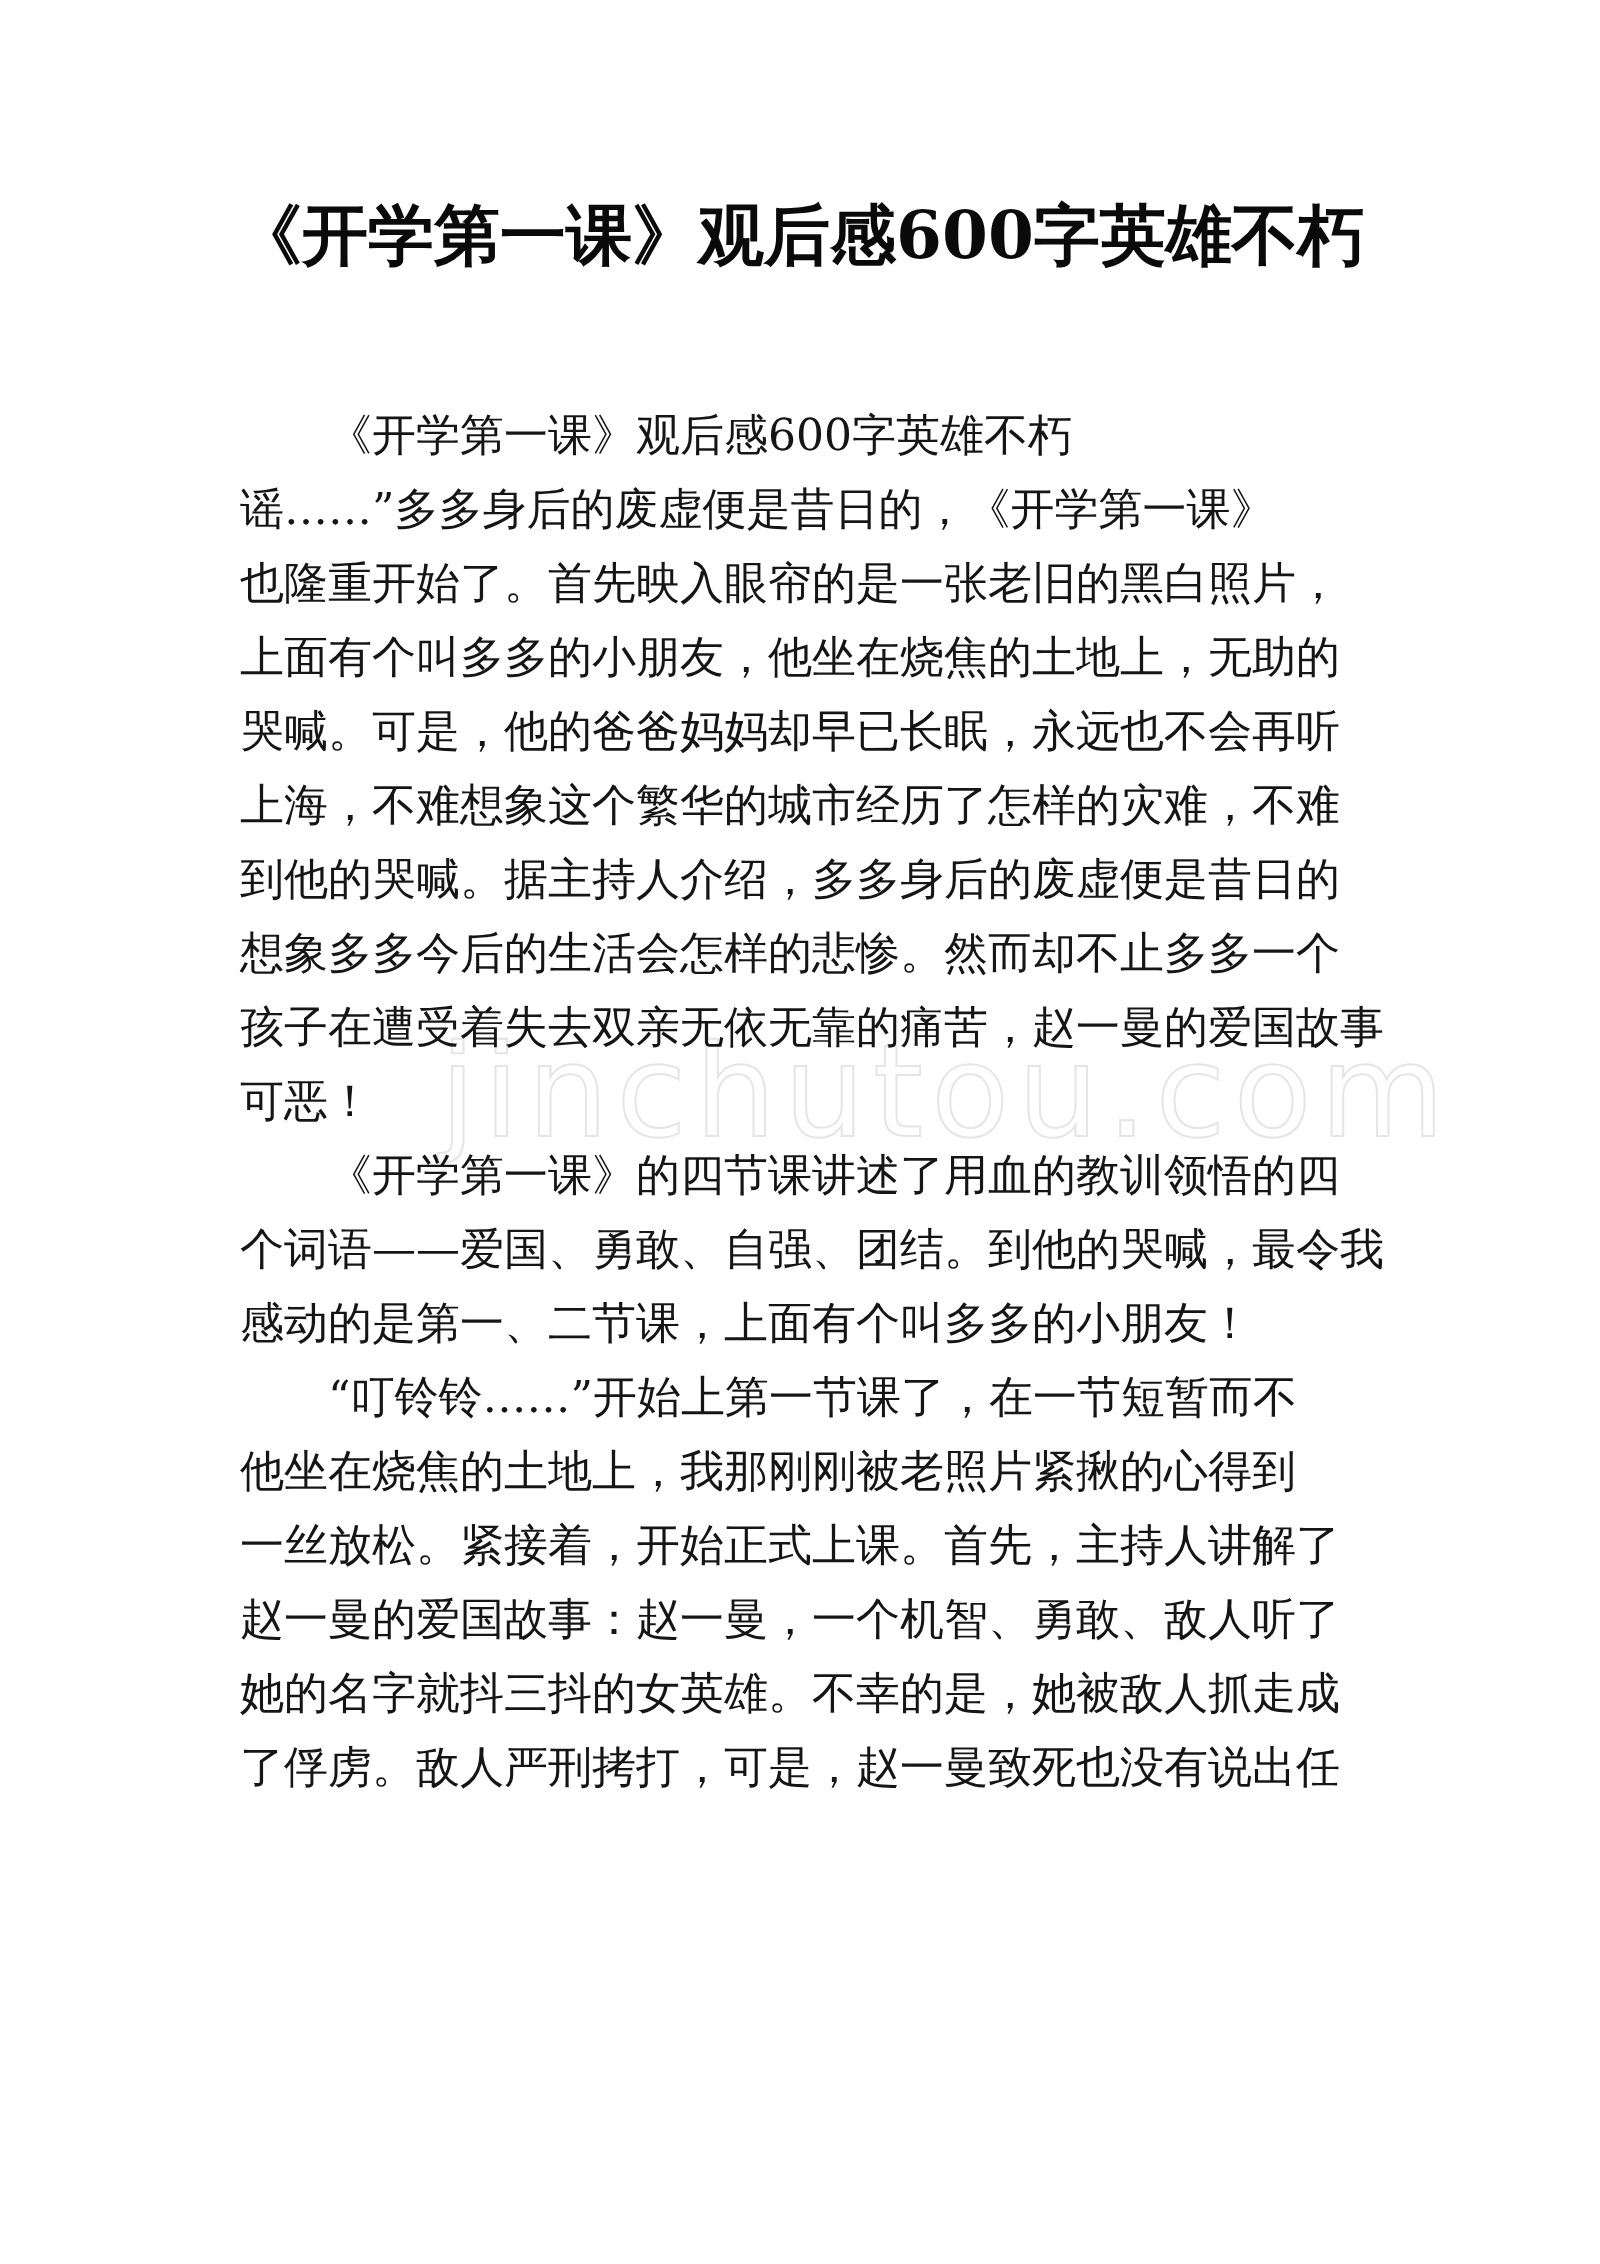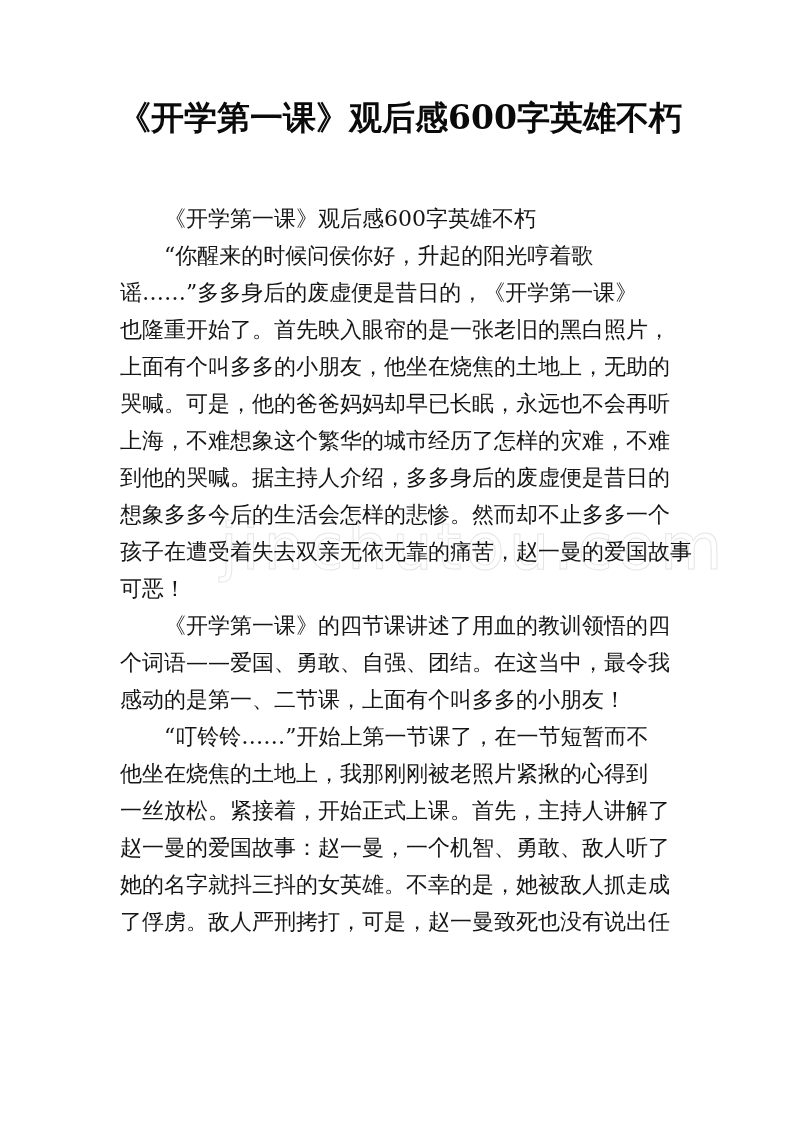--- a/index.html
+++ b/index.html
@@ -66,32 +66,31 @@
 </head>
 <body>
 
 <div class="page">
   <div class="watermark">jinchutou.com</div>
 
   <div class="title">《开学第一课》观后感600字英雄不朽</div>
 
   <div class="body-text">
     <span class="line indent">《开学第一课》观后感600字英雄不朽</span>
-    <span class="line indent">“你醒来的时候问侯你好，升起的阳光哼着歌</span>
     <span class="line">谣……”多多身后的废虚便是昔日的，《开学第一课》</span>
     <span class="line">也隆重开始了。首先映入眼帘的是一张老旧的黑白照片，</span>
     <span class="line">上面有个叫多多的小朋友，他坐在烧焦的土地上，无助的</span>
     <span class="line">哭喊。可是，他的爸爸妈妈却早已长眠，永远也不会再听</span>
     <span class="line">上海，不难想象这个繁华的城市经历了怎样的灾难，不难</span>
     <span class="line">到他的哭喊。据主持人介绍，多多身后的废虚便是昔日的</span>
     <span class="line">想象多多今后的生活会怎样的悲惨。然而却不止多多一个</span>
     <span class="line">孩子在遭受着失去双亲无依无靠的痛苦，赵一曼的爱国故事</span>
     <span class="line">可恶！</span>
     <span class="line indent">《开学第一课》的四节课讲述了用血的教训领悟的四</span>
-    <span class="line">个词语——爱国、勇敢、自强、团结。在这当中，最令我</span>
+    <span class="line">个词语——爱国、勇敢、自强、团结。到他的哭喊，最令我</span>
     <span class="line">感动的是第一、二节课，上面有个叫多多的小朋友！</span>
     <span class="line indent">“叮铃铃……”开始上第一节课了，在一节短暂而不</span>
     <span class="line">他坐在烧焦的土地上，我那刚刚被老照片紧揪的心得到</span>
     <span class="line">一丝放松。紧接着，开始正式上课。首先，主持人讲解了</span>
     <span class="line">赵一曼的爱国故事：赵一曼，一个机智、勇敢、敌人听了</span>
     <span class="line">她的名字就抖三抖的女英雄。不幸的是，她被敌人抓走成</span>
     <span class="line">了俘虏。敌人严刑拷打，可是，赵一曼致死也没有说出任</span>
   </div>
 </div>
 

